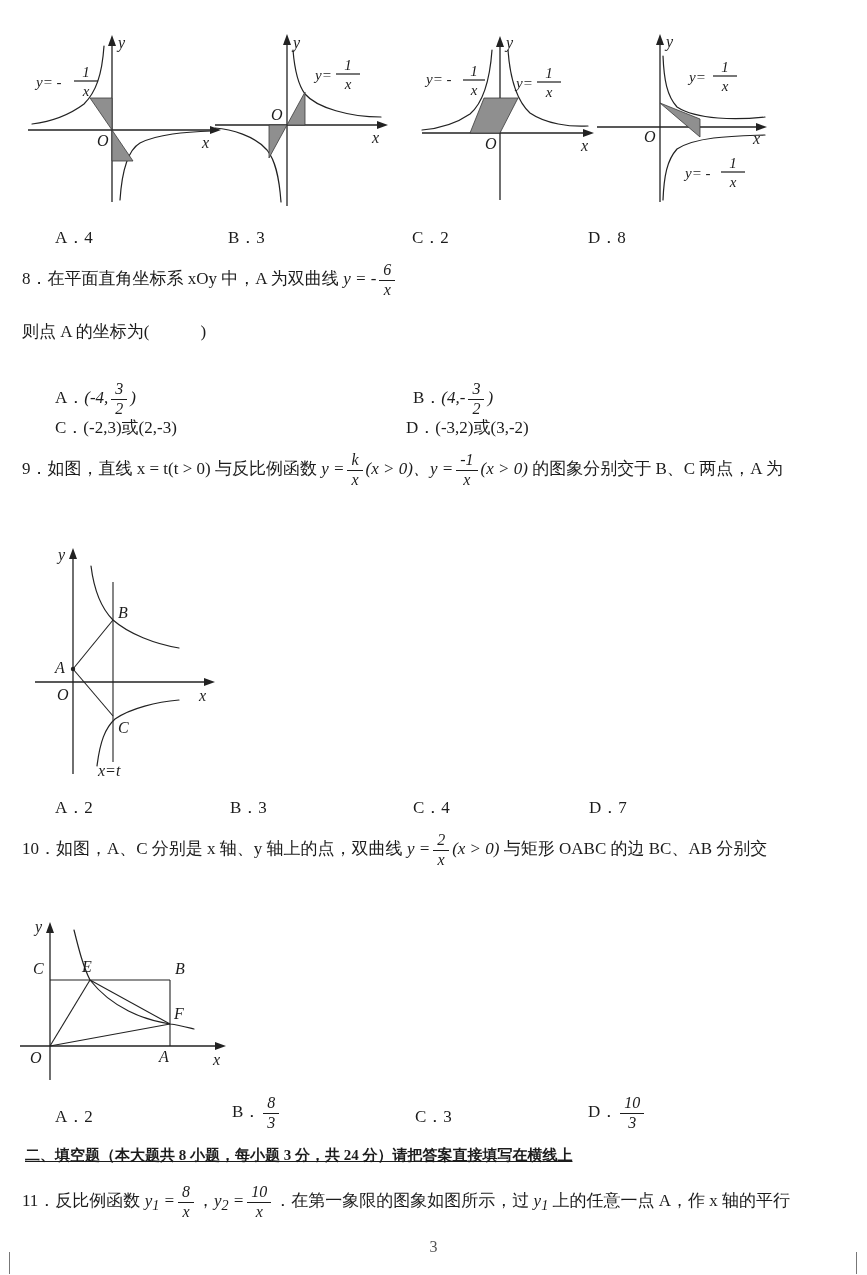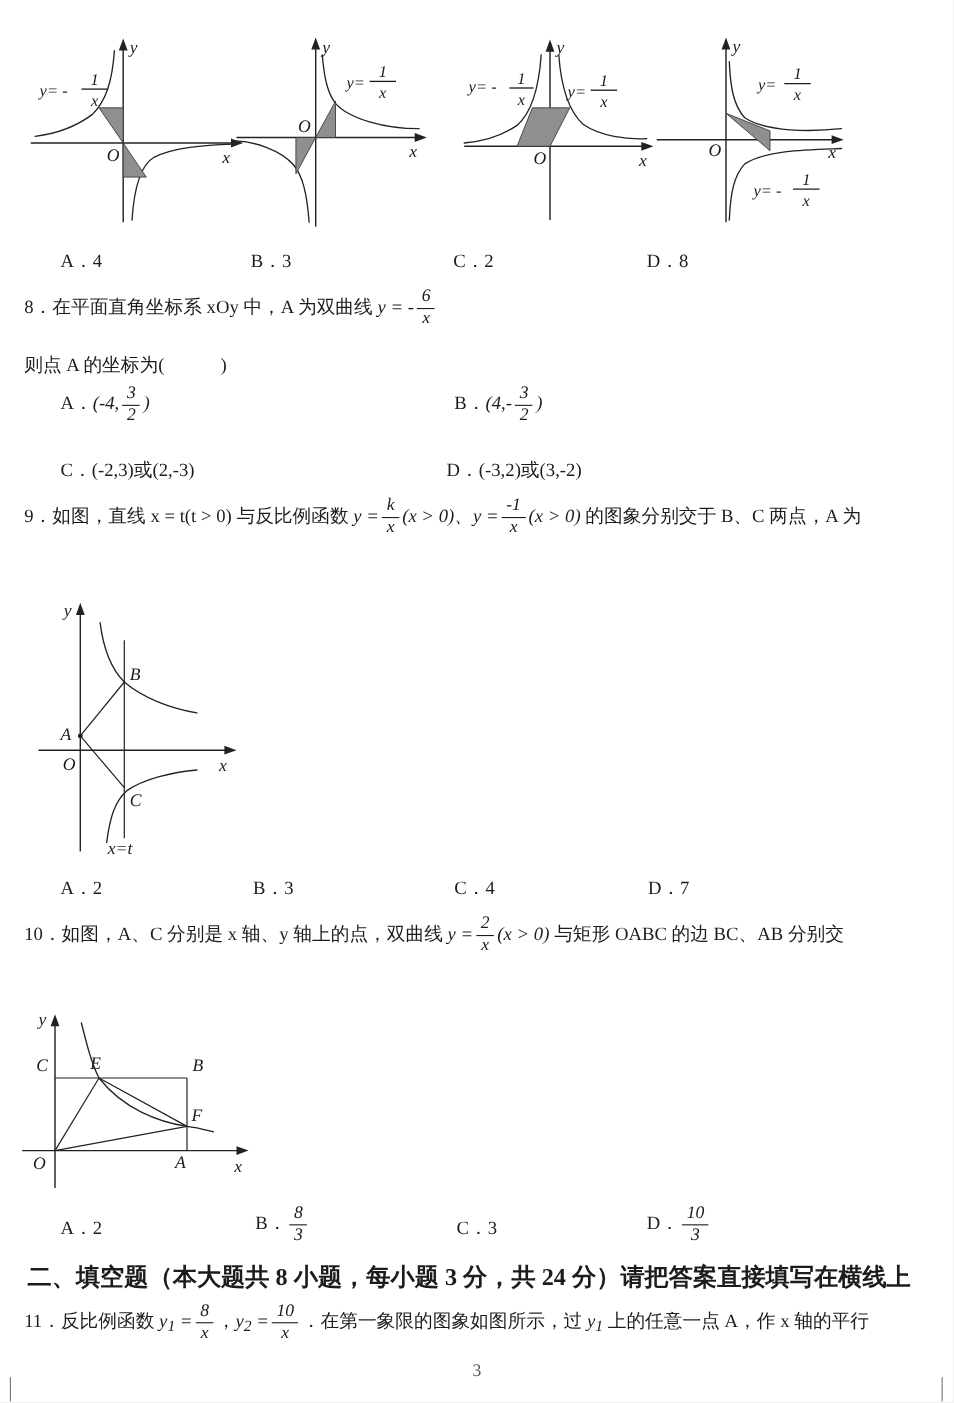--- a/index.html
+++ b/index.html
@@ -6,21 +6,21 @@
   .page{position:relative;width:867px;height:1275px;background:#ffffff;margin:0 auto;
         font-family:"Liberation Serif","DejaVu Serif",serif;color:#1c1c1c;font-size:17px;overflow:hidden;}
   .abs{position:absolute;}
   .tline{position:absolute;white-space:nowrap;}
   .math{font-style:italic;}
   .frac{display:inline-block;text-align:center;vertical-align:middle;line-height:1.05;
         font-style:italic;margin:0 3px;font-size:16px;}
   .frac .fn{display:block;padding:0 4px 1px;}
   .frac .fd{display:block;border-top:1.3px solid #1c1c1c;padding:1px 4px 0;}
   .opt{position:absolute;white-space:nowrap;}
-  .sec-h{font-weight:bold;font-size:22px;}
+  .sec-h{font-weight:bold;font-size:15px;text-decoration:underline;}
   svg{position:absolute;overflow:visible;}
   svg text{font-family:"Liberation Serif","DejaVu Serif",serif;fill:#1c1c1c;}
   .sv{font-style:italic;font-size:16px;}
   .svs{font-style:italic;font-size:15px;}
   .ax{stroke:#222;stroke-width:1.3;fill:none;}
   .cv{stroke:#222;stroke-width:1.2;fill:none;stroke-linecap:round;}
   .cl{stroke:#222;stroke-width:1.1;fill:none;}
   .sh{fill:#8f8f8f;stroke:#3a3a3a;stroke-width:0.8;}
   .ah{fill:#222;stroke:none;}
   .corner{position:absolute;width:1px;height:22px;background:#777;}
@@ -115,21 +115,21 @@
     <span class="opt" style="left:412px">C．2</span>
     <span class="opt" style="left:588px">D．8</span>
   </div>
 
   <div class="tline" style="left:22px;top:262px">
     <span>8．在平面直角坐标系 xOy 中，A 为双曲线 </span><span class="math">y = -</span><span class="frac"><span class="fn">6</span><span class="fd">x</span></span>
   </div>
   <div class="tline" style="left:22px;top:320px">
     <span>则点 A 的坐标为(　　　)</span>
   </div>
-  <div class="abs" style="top:340px;left:0;width:867px;height:48px">
+  <div class="abs" style="top:371px;left:0;width:867px;height:48px">
     <span class="opt" style="left:55px;top:10px"><span>A．</span><span class="math">(-4,</span><span class="frac"><span class="fn">3</span><span class="fd">2</span></span><span class="math">)</span></span>
     <span class="opt" style="left:413px;top:10px"><span>B．</span><span class="math">(4,-</span><span class="frac"><span class="fn">3</span><span class="fd">2</span></span><span class="math">)</span></span>
   </div>
   <div class="abs" style="top:416px;left:0;width:820px;height:24px">
     <span class="opt" style="left:55px">C．(-2,3)或(2,-3)</span>
     <span class="opt" style="left:406px">D．(-3,2)或(3,-2)</span>
   </div>
 
   <div class="tline" style="left:22px;top:452px">
     <span>9．如图，直线 x = t(t &gt; 0) 与反比例函数 </span><span class="math">y =</span><span class="frac"><span class="fn">k</span><span class="fd">x</span></span><span class="math">(x &gt; 0)、</span><span class="math">y =</span><span class="frac"><span class="fn">-1</span><span class="fd">x</span></span><span class="math">(x &gt; 0)</span><span> 的图象分别交于 B、C 两点，A 为</span>

